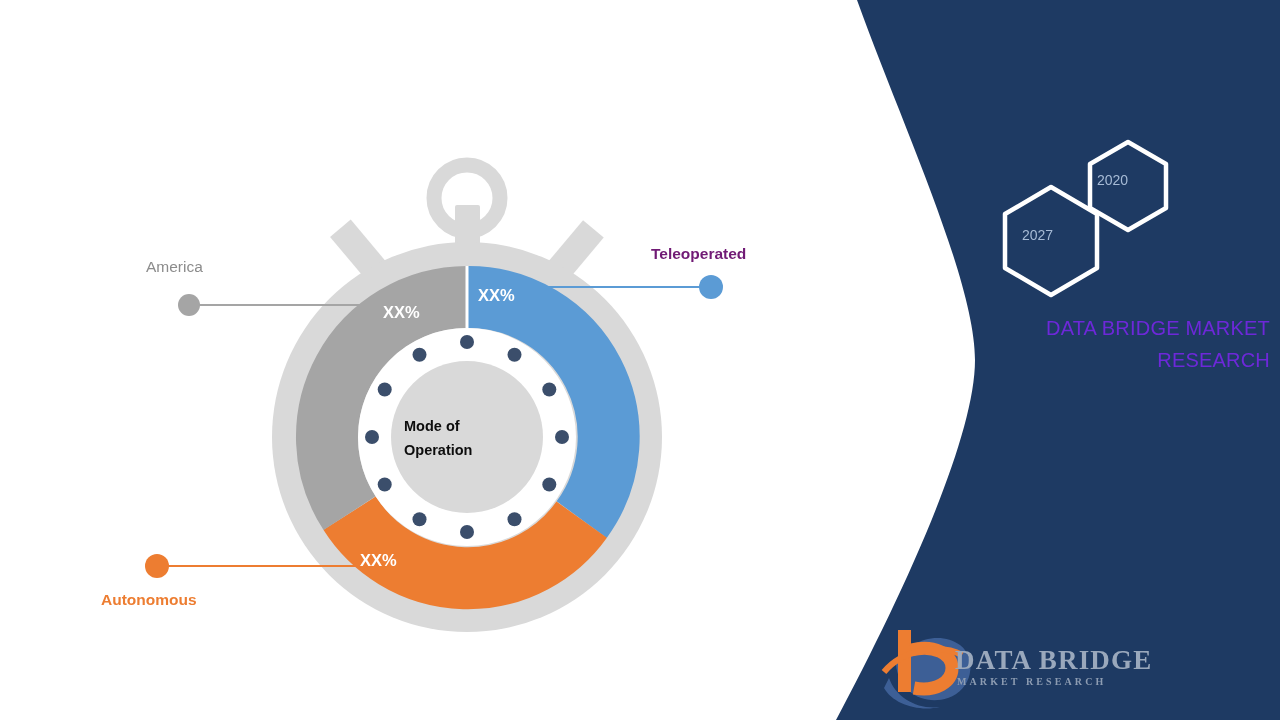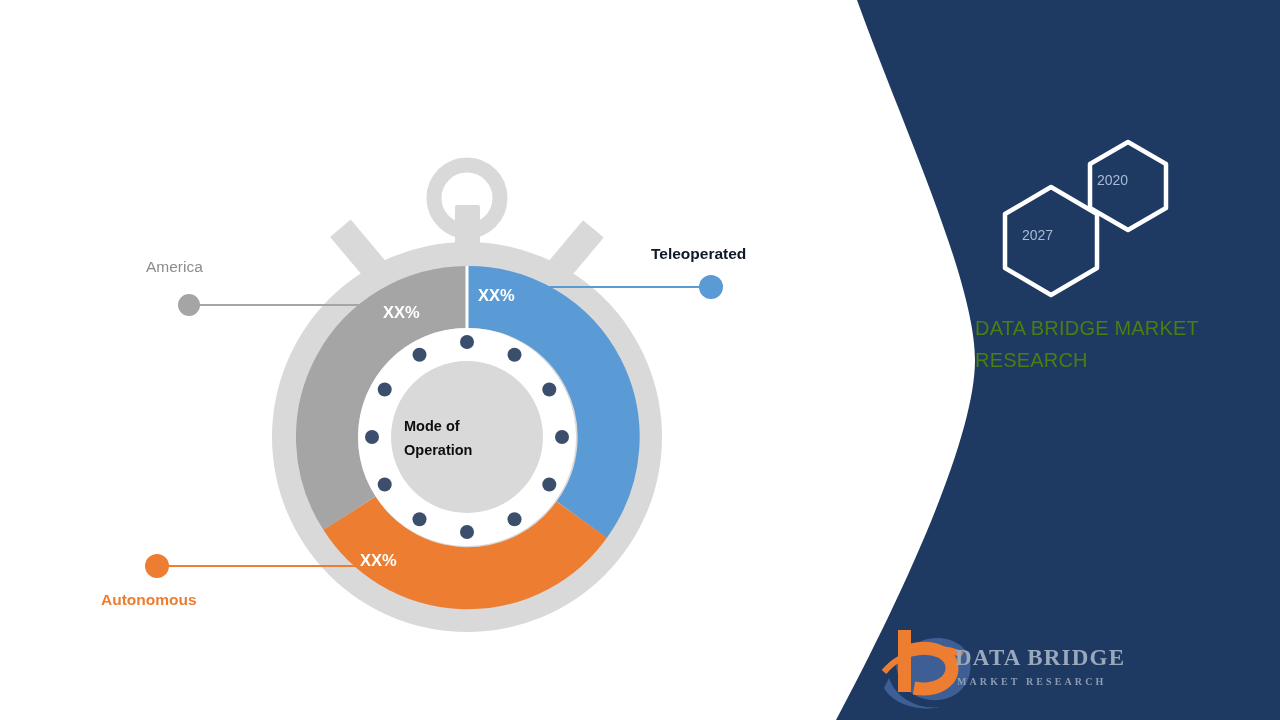--- a/index.html
+++ b/index.html
@@ -48,21 +48,21 @@
     white-space: nowrap;
   }
   #label-tethered {
     left: 146px; top: 258px;
     color: #8C8C8C;
     font-weight: 400;
     font-size: 15.5px;
   }
   #label-teleoperated {
     left: 651px; top: 245px;
-    color: #0f172a;
+    color: #701a75;
     font-weight: 600;
     font-size: 15.5px;
   }
   #label-autonomous {
     left: 101px; top: 591px;
     color: #ED7D31;
     font-weight: 700;
     font-size: 15.5px;
     text-align: right;
   }
@@ -105,41 +105,41 @@
     color: #ffffff;
     font-size: 19.5px;
     line-height: 31px;
     font-weight: 400;
   }
   #brand-text {
     position: absolute;
     left: 975px;
     top: 312px;
     width: 295px;
-    text-align: left;
-    color: #4d7c0f;
+    text-align: right;
+    color: #6d28d9;
     font-size: 20px;
     line-height: 32px;
     font-weight: 400;
     letter-spacing: 0.2px;
   }
   .hex-year {
     position: absolute;
     color: #A7BBD6;
     font-size: 14px;
     font-weight: 400;
   }
   #hex-2020-label { left: 1097px; top: 172px; }
   #hex-2027-label { left: 1022px; top: 227px; }
   
   #logo-data-bridge {
     position: absolute;
     left: 955px; top: 645px;
     color: #9AA8BC;
-    font-size: 23px;
+    font-size: 27px;
     font-weight: 700;
     letter-spacing: 1.2px;
     font-family: "Liberation Serif", serif;
   }
   #logo-market-research {
     position: absolute;
     left: 957px; top: 676px;
     color: #8D9CB2;
     font-size: 10px;
     font-weight: 700;

